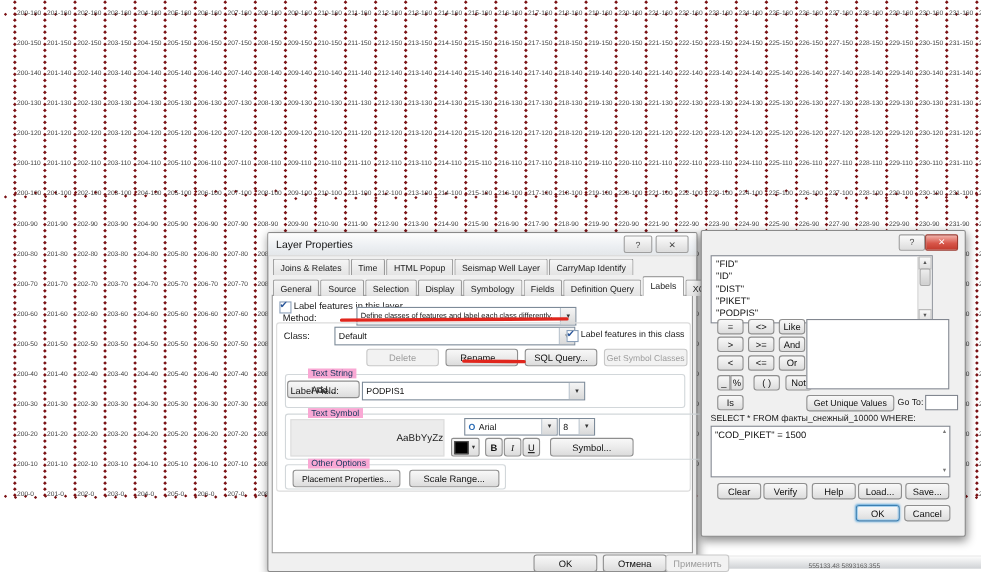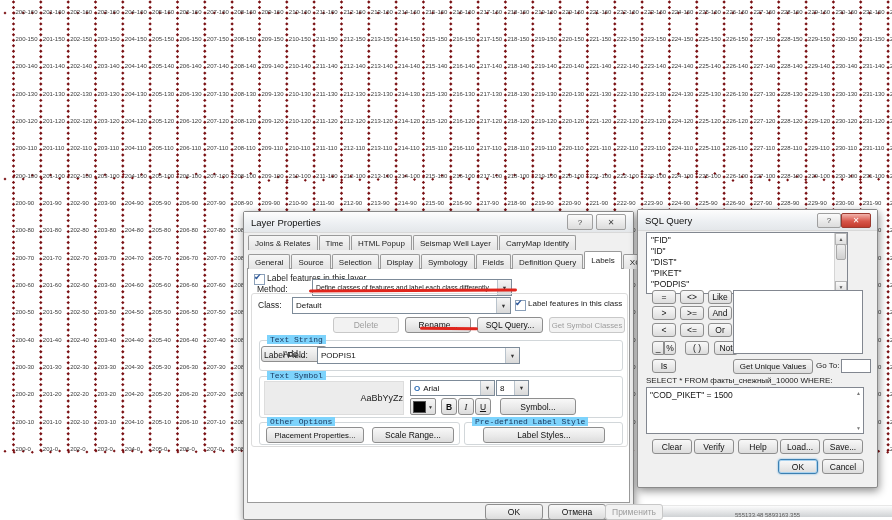--- a/index.html
+++ b/index.html
@@ -17,29 +17,29 @@
        background:linear-gradient(#fbfbfb,#dcdcdc);display:flex;align-items:center;justify-content:center;
        font-size:8px;color:#444;}
   .winbtn.close-red{background:linear-gradient(#f2b3ab,#d8564a 55%,#c23b2e);color:#fff;border-color:#9b3a30;}
   
   .btn{position:absolute;display:flex;align-items:center;justify-content:center;
        background:linear-gradient(#f8f8f8,#eaeaea 55%,#dcdcdc);border:1px solid #8e8e8e;border-radius:3px;
        font-size:8.5px;color:#101010;white-space:nowrap;overflow:hidden;}
   .btn.dis{color:#9d9d9d;border-color:#c8c8c8;background:#f2f2f2;}
   .btn.focus{border-color:#3c7fb1;box-shadow:0 0 0 1px #a8d2ef inset,0 0 2px #5ea8dc;}
   .combo{position:absolute;background:#fff;border:1px solid #7d8b99;display:flex;align-items:center;
-       font-size:8px;color:#111;padding-left:3px;overflow:hidden;white-space:nowrap;}
+       font-size:8px;color:#111;padding-left:3px;overflow:hidden;white-space:nowrap;margin-left:12px;}
   .combo .arrow{position:absolute;right:0;top:0;bottom:0;width:13px;border-left:1px solid #b9c3cc;
        background:linear-gradient(#f5f5f5,#d9d9d9);display:flex;align-items:center;justify-content:center;
        font-size:5.5px;color:#333;}
   .check{position:absolute;width:9px;height:9px;background:#fff;border:1px solid #8ba0b9;}
   .check.on:after{content:"✔";position:absolute;left:-1px;top:-3px;font-size:9px;color:#2b579a;}
   .lbl{position:absolute;font-size:8.5px;color:#1a1a1a;white-space:nowrap;}
   .group{position:absolute;border:1px solid #d2d7da;border-radius:3px;}
-  .group>.glabel{position:absolute;top:-6px;left:7px;background:#7dd3fc;padding:0 3px;font-size:8px;color:#17365d;font-family:Liberation Mono, monospace;}
+  .group>.glabel{position:absolute;top:-6px;left:20px;background:#f9a8d4;padding:0 3px;font-size:8px;color:#17365d;}
   
   .tabs{position:absolute;left:4px;right:4px;display:flex;align-items:flex-end;}
   .tab{background:linear-gradient(#f6f6f6,#e4e4e4);border:1px solid #9a9a9a;border-bottom:none;
        border-radius:2px 2px 0 0;padding:0 6px;height:14px;display:flex;align-items:center;
        font-size:8px;color:#222;margin-right:1px;white-space:nowrap;}
   .tab.active{background:#fff;height:17px;position:relative;z-index:3;box-shadow:0 1px 0 #fff;}
   .panel{position:absolute;background:#fff;border:1px solid #9a9a9a;}
   
   .listbox{position:absolute;background:#fff;border:1px solid #828790;overflow:hidden;}
   .field-item{font-size:8.5px;color:#111;padding:0 4px;line-height:11px;}
@@ -682,21 +682,21 @@
 
         <div class="group" style="left:7px;top:46px;width:362px;height:29px;">
           <span class="glabel">Text String</span>
           <div class="lbl" style="left:4px;top:9px;">Label Field:</div>
           <div class="combo" style="left:57px;top:6px;width:198px;height:15px;">
             <span>PODPIS1</span>
             <span class="arrow">▼</span>
           </div>
         </div>
 
-        <div class="group" style="left:7px;top:82px;width:362px;height:40px;">
+        <div class="group" style="left:7px;top:82px;width:362px;height:40px;padding-left:44px;">
           <span class="glabel">Text Symbol</span>
           <div style="position:absolute;left:4px;top:4px;width:138px;height:32px;background:#ececec;border:1px solid #dddddd;
                       display:flex;align-items:center;justify-content:flex-end;">
             <span style="font-size:9px;color:#222;">AaBbYyZz</span>
           </div>
           <div class="combo" style="left:150px;top:3px;width:80px;height:14px;">
             <span style="color:#2b6cb5;font-weight:bold;font-size:8px;margin-right:3px;">O</span>
             <span>Arial</span>
             <span class="arrow">▼</span>
           </div>
@@ -714,36 +714,29 @@
           <div class="btn" style="left:215px;top:21px;width:14px;height:15px;text-decoration:underline;">U</div>
           <div class="btn" style="left:240px;top:21px;width:74px;height:15px;">Symbol...</div>
         </div>
 
         <div class="group" style="left:7px;top:128px;width:199px;height:21px;">
           <span class="glabel">Other Options</span>
           <div class="btn" style="left:6px;top:4px;width:96px;height:14px;font-size:7.8px;">Placement Properties...</div>
           <div class="btn" style="left:112px;top:4px;width:80px;height:14px;">Scale Range...</div>
         </div>
 
-        <div class="group" style="left:212px;top:128px;width:157px;height:21px;">
-          <span class="glabel">Pre-defined Label Style</span>
-          <div class="btn" style="left:18px;top:4px;width:120px;height:14px;">Label Styles...</div>
-        </div>
       </div>
     </div>
 
     <div class="btn" style="left:241px;top:292px;width:56px;height:14px;">OK</div>
     <div class="btn" style="left:304px;top:292px;width:56px;height:14px;">Отмена</div>
     <div class="btn dis" style="left:361px;top:292px;width:56px;height:14px;">Применить</div>
   </div>
 
   <div class="dlg" style="left:637px;top:209px;width:239px;height:277px;z-index:20;">
-    <div class="titlebar">
-      <span>SQL Query</span>
-    </div>
     <div class="winbtn" style="right:36px;width:22px;top:3px;height:13px;">?</div>
     <div class="winbtn close-red" style="right:6px;width:28px;top:3px;height:13px;">✕</div>
 
     <div class="listbox" id="sq-fields" style="left:8px;top:22px;width:200px;height:58px;padding-top:2px;">
       <div class="sb">
         <div class="ar" style="top:0;">▲</div>
         <div class="thumb"></div>
         <div class="ar" style="bottom:0;">▼</div>
       </div>
     <div class="field-item">"FID"</div>

